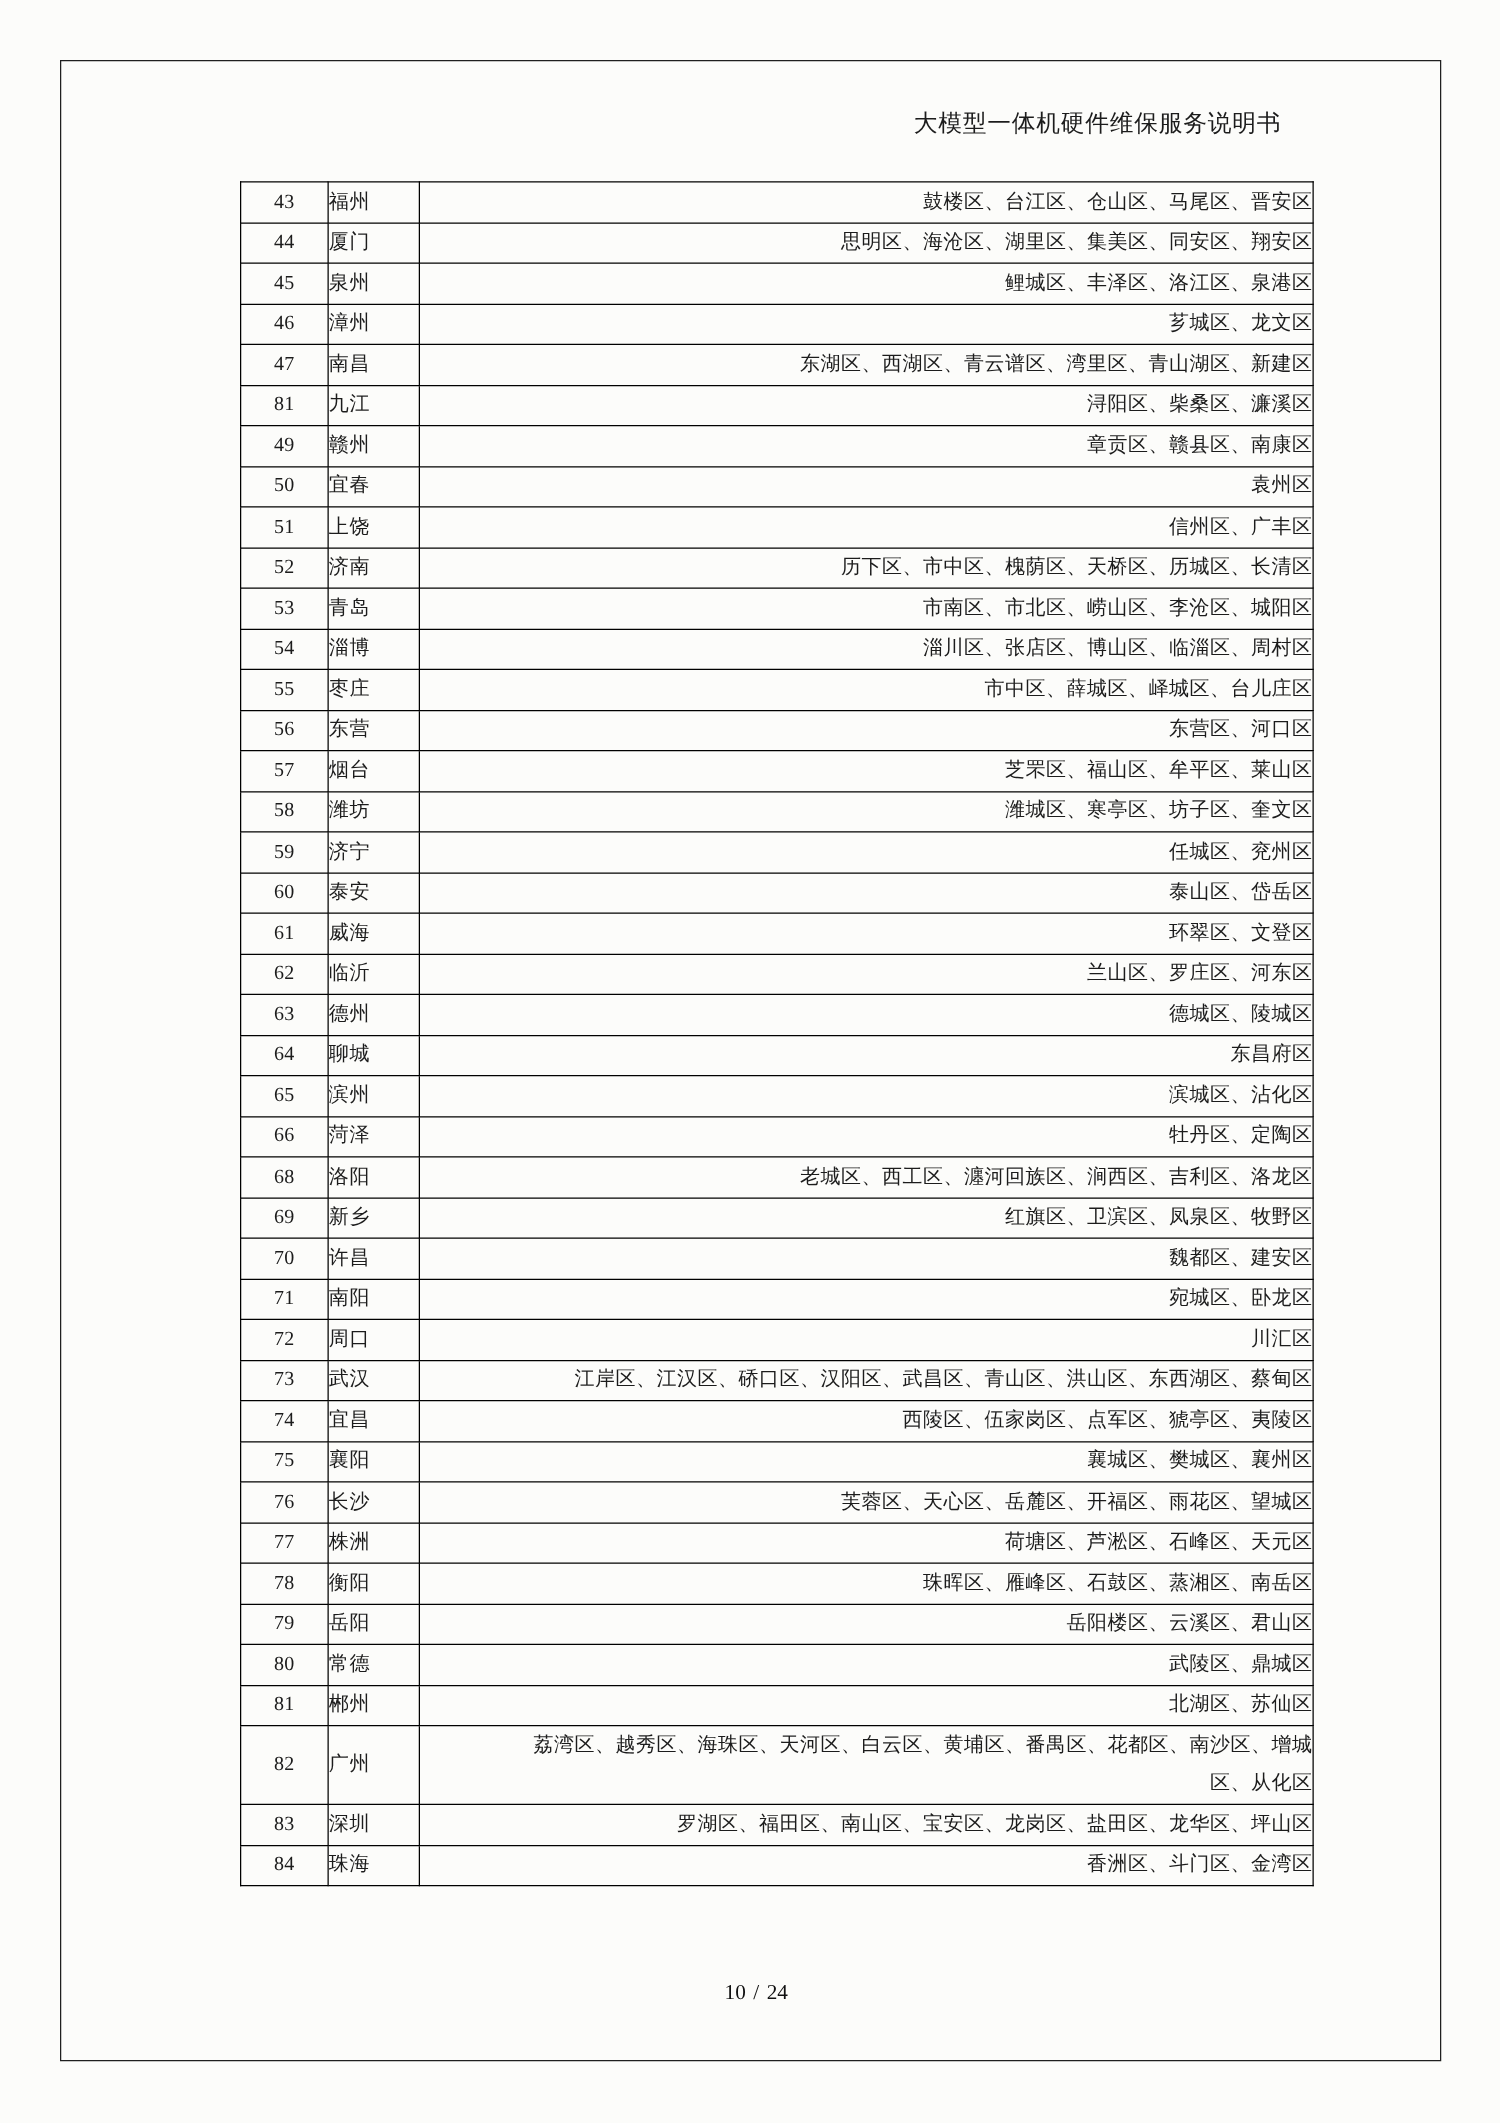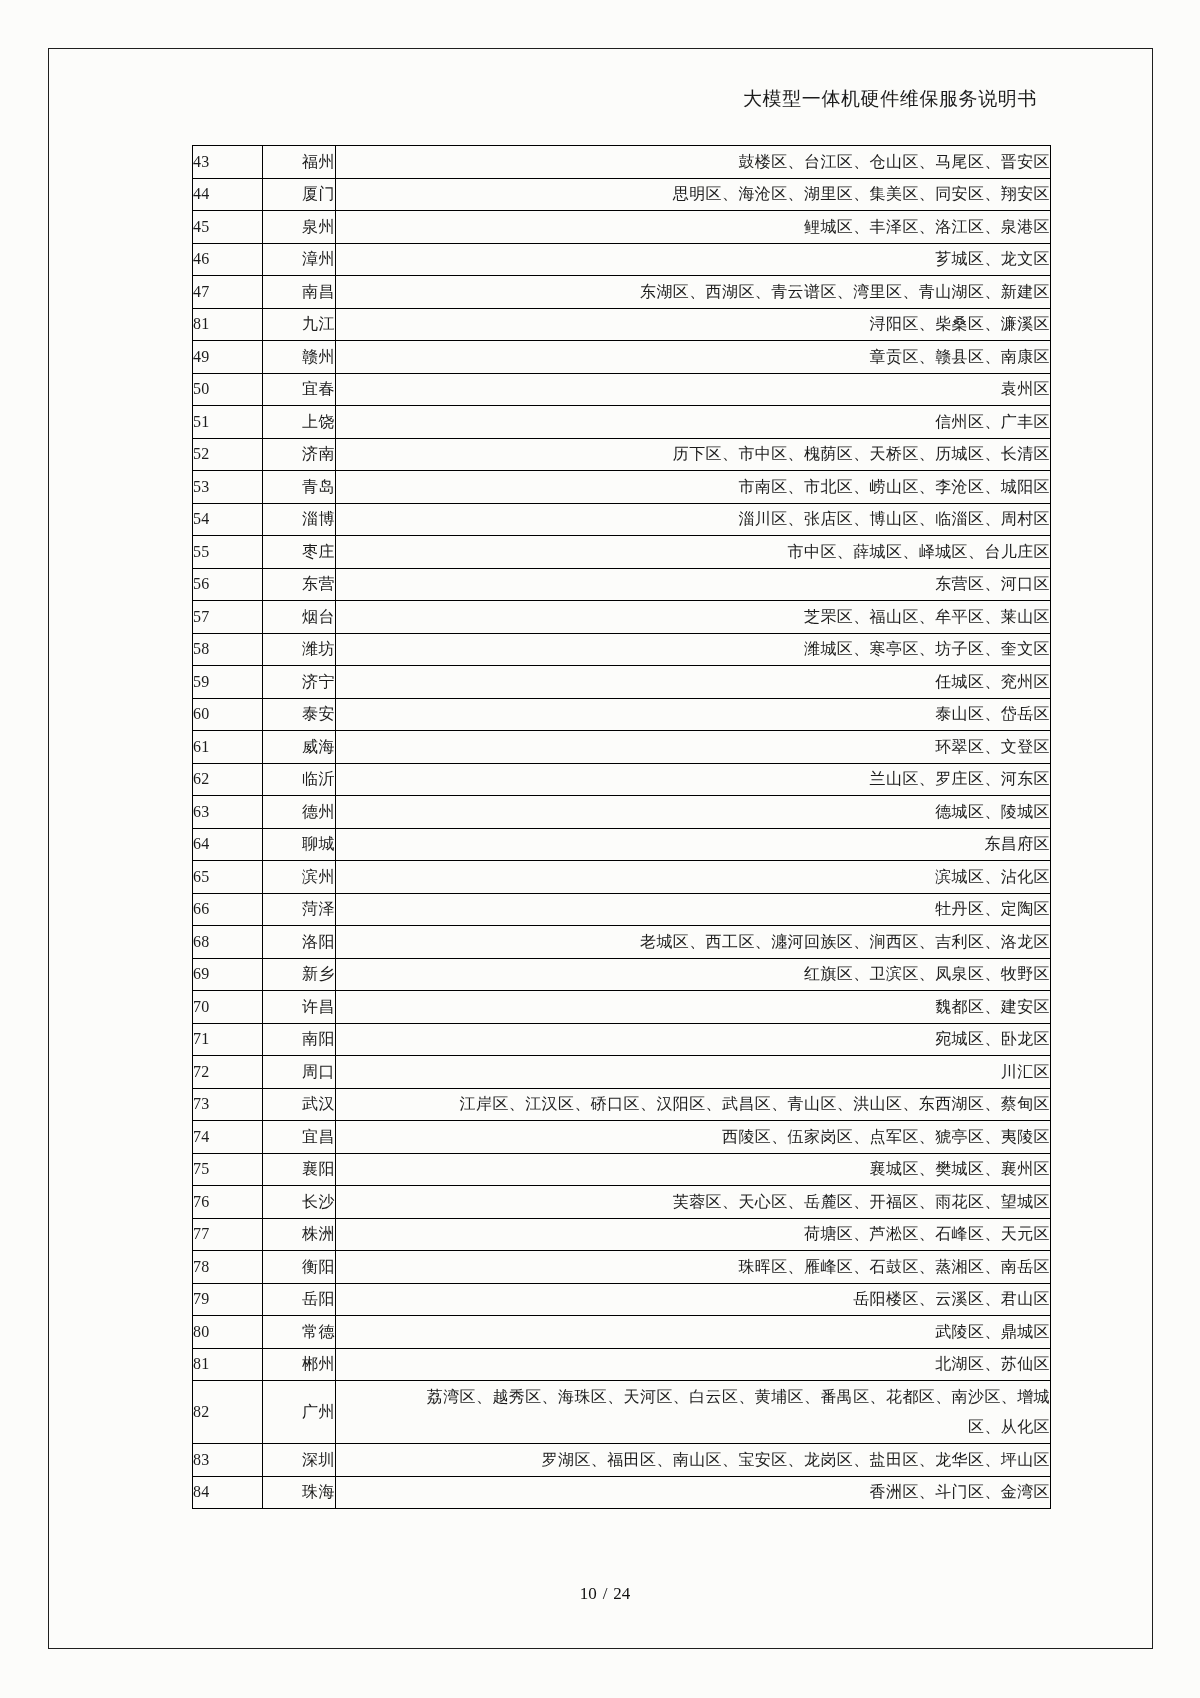--- a/index.html
+++ b/index.html
@@ -21,21 +21,21 @@
     left: 48px;
     top: 48px;
     width: 1105px;
     height: 1601px;
     border: 1.5px solid #1f1f1f;
     background: transparent;
   }
   .header-title {
     position: absolute;
     top: 86px;
-    left: 16px;
+    left: 4px;
     width: 1021px;            
     text-align: right;
     font-size: 19px;
     letter-spacing: 0.6px;
     color: #1c1c1c;
     white-space: nowrap;
   }
   table.city-table {
     position: absolute;
     left: 192px;
@@ -52,26 +52,26 @@
   table.city-table td {
     border: 1.5px solid #000;
     padding: 0;
     font-size: 16px;
     line-height: 1.0;
     vertical-align: middle;
     overflow: hidden;
     white-space: nowrap;
   }
   td.col-no {
-    text-align: left;
+    text-align: center;
     font-size: 17px;
     letter-spacing: 0.3px;
   }
   td.col-city {
-    text-align: right;
+    text-align: left;
     letter-spacing: 0.5px;
   }
   td.col-districts {
     text-align: right;
     padding: 0 8px 0 11px;
     letter-spacing: 0.4px;
   }
   td.col-districts .dline {
     line-height: 30px;
     white-space: nowrap;

